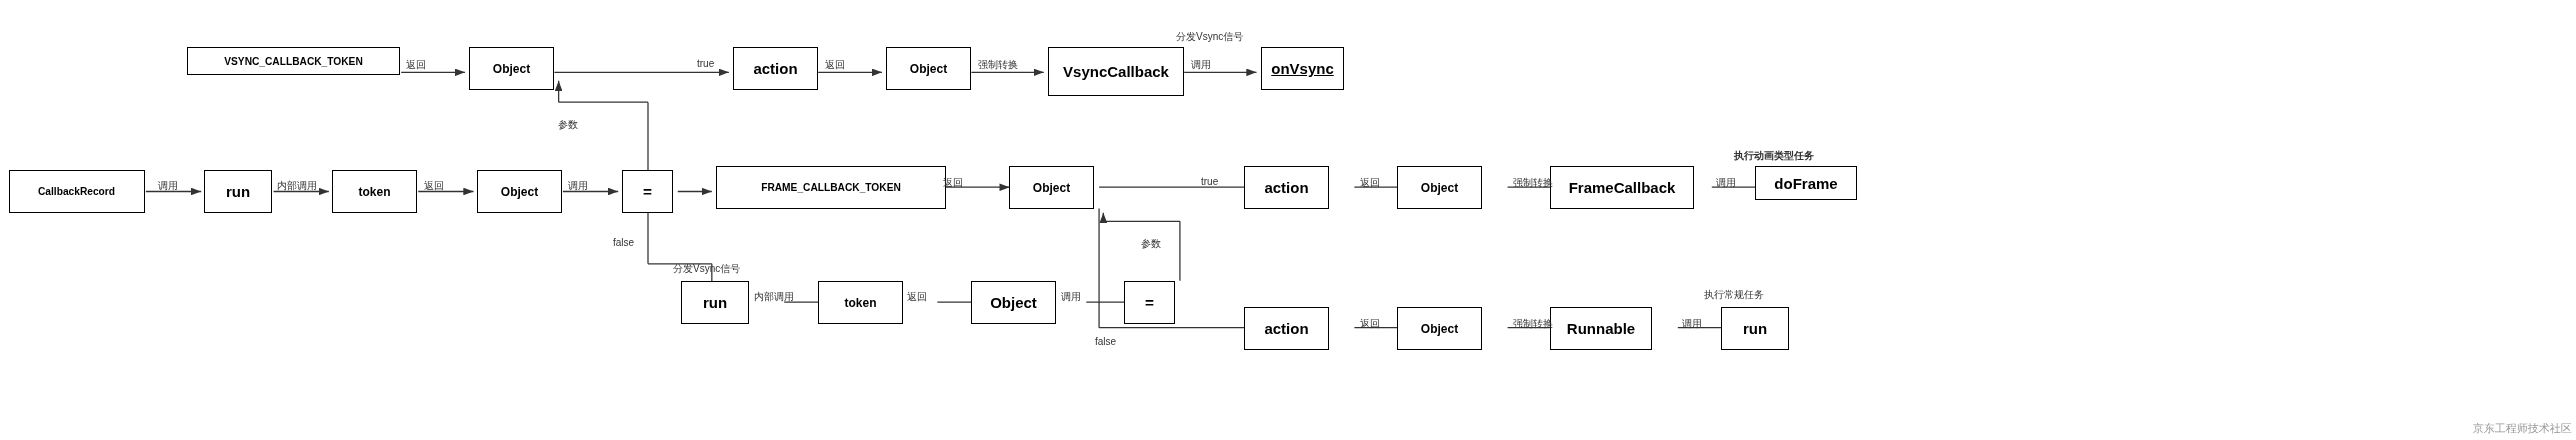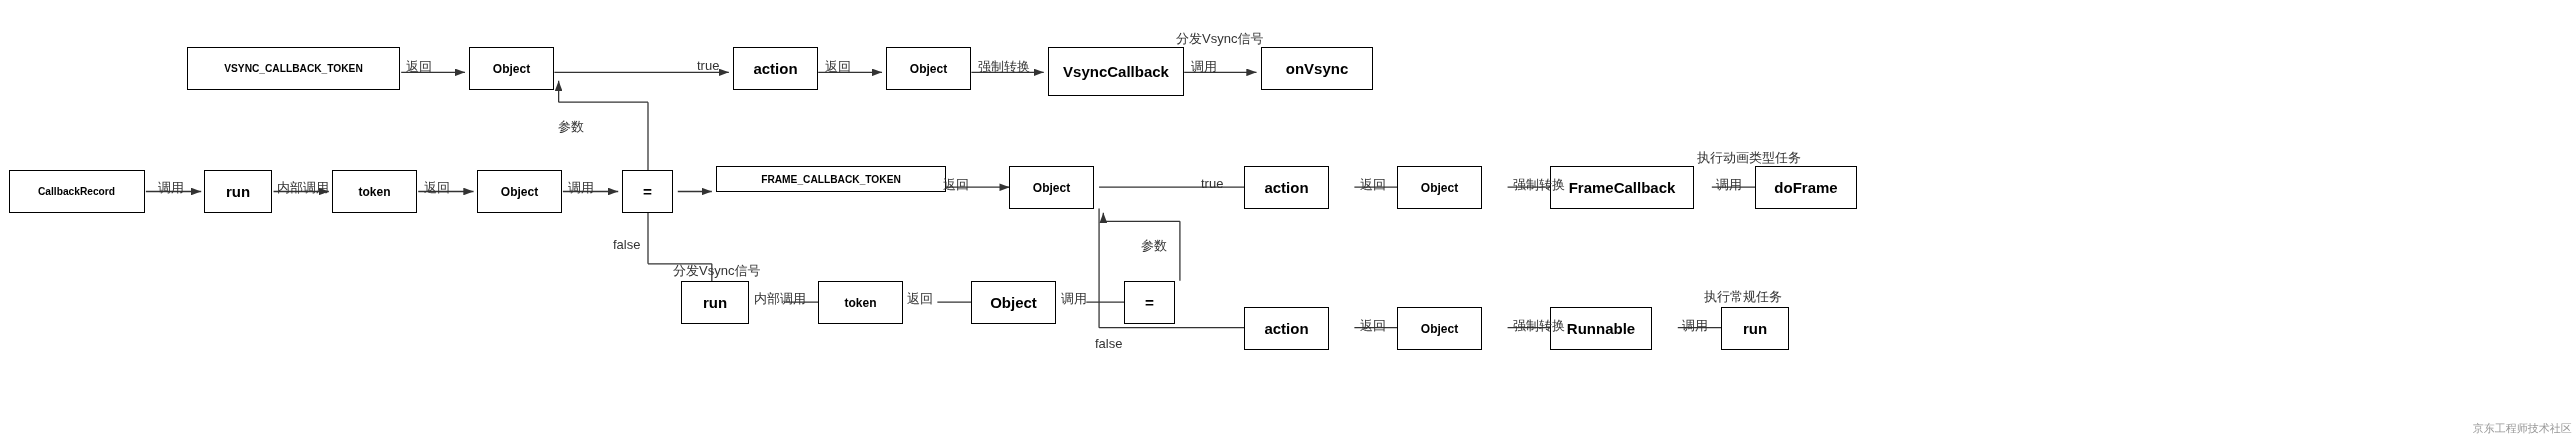--- a/index.html
+++ b/index.html
@@ -27,21 +27,21 @@
       font-weight: bold;
       font-size: 15px;
       text-align: center;
     }
     .node-bold {
       font-weight: 900;
       font-size: 12px;
     }
     .label {
       position: absolute;
-      font-size: 13px;
+      font-size: 10px;
       color: #333;
       text-align: right;
     }
     svg.arrows {
       position: absolute;
       top: 0;
       left: 0;
       width: 2576px;
       height: 440px;
       pointer-events: none;
@@ -139,45 +139,45 @@
   </div>
 
   <div class="node node-bold" style="left:477px;top:170px;width:85px;height:43px;">
     <span>Object</span>
   </div>
 
   <div class="node node-bold" style="left:622px;top:170px;width:51px;height:43px;font-size:15.3px;">
     <span>=</span>
   </div>
 
-  <div class="node" style="left:187px;top:47px;width:213px;height:43px;font-size:10.2px;">
+  <div class="node" style="left:187px;top:47px;width:213px;height:28px;font-size:10.2px;">
     <span>VSYNC_CALLBACK_TOKEN</span>
   </div>
 
   <div class="node node-bold" style="left:469px;top:47px;width:85px;height:43px;">
     <span>Object</span>
   </div>
 
   <div class="node" style="left:733px;top:47px;width:85px;height:43px;">
     <span>action</span>
   </div>
 
   <div class="node node-bold" style="left:886px;top:47px;width:85px;height:43px;">
     <span>Object</span>
   </div>
 
   <div class="node" style="left:1048px;top:47px;width:136px;height:49px;text-align:right;">
     <span>VsyncCallback</span>
   </div>
 
-  <div class="node" style="left:1261px;top:47px;width:112px;height:43px;">
+  <div class="node" style="left:1261px;top:47px;width:83px;height:43px;text-decoration:underline;">
     <span>onVsync</span>
   </div>
 
-  <div class="node" style="left:716px;top:166px;width:230px;height:26px;font-size:10.2px;">
+  <div class="node" style="left:716px;top:166px;width:230px;height:43px;font-size:10.2px;">
     <span>FRAME_CALLBACK_TOKEN</span>
   </div>
 
   <div class="node node-bold" style="left:1009px;top:166px;width:85px;height:43px;">
     <span>Object</span>
   </div>
 
   <div class="node" style="left:681px;top:281px;width:68px;height:43px;">
     <span>run</span>
   </div>
@@ -199,21 +199,21 @@
   </div>
 
   <div class="node node-bold" style="left:1397px;top:166px;width:85px;height:43px;">
     <span>Object</span>
   </div>
 
   <div class="node" style="left:1550px;top:166px;width:144px;height:43px;">
     <span>FrameCallback</span>
   </div>
 
-  <div class="node" style="left:1755px;top:166px;width:102px;height:43px;">
+  <div class="node" style="left:1755px;top:166px;width:102px;height:34px;">
     <span>doFrame</span>
   </div>
 
   <div class="node" style="left:1244px;top:307px;width:85px;height:43px;">
     <span>action</span>
   </div>
 
   <div class="node node-bold" style="left:1397px;top:307px;width:85px;height:43px;">
     <span>Object</span>
   </div>
@@ -263,21 +263,21 @@
   <div class="label" style="left:1141px;top:237px;">参数</div>
 
   <div class="label" style="left:1201px;top:176px;">true</div>
 
   <div class="label" style="left:1360px;top:176px;">返回</div>
 
   <div class="label" style="left:1513px;top:176px;">强制转换</div>
 
   <div class="label" style="left:1716px;top:176px;">调用</div>
 
-  <div class="label" style="left:1697px;top:149px;">执行动画类型任务</div>
+  <div class="label" style="left:1734px;top:149px;font-weight:bold;">执行动画类型任务</div>
 
   <div class="label" style="left:1095px;top:336px;">false</div>
 
   <div class="label" style="left:1360px;top:317px;">返回</div>
 
   <div class="label" style="left:1513px;top:317px;">强制转换</div>
 
   <div class="label" style="left:1682px;top:317px;">调用</div>
 
   <div class="label" style="left:1704px;top:288px;">执行常规任务</div>

